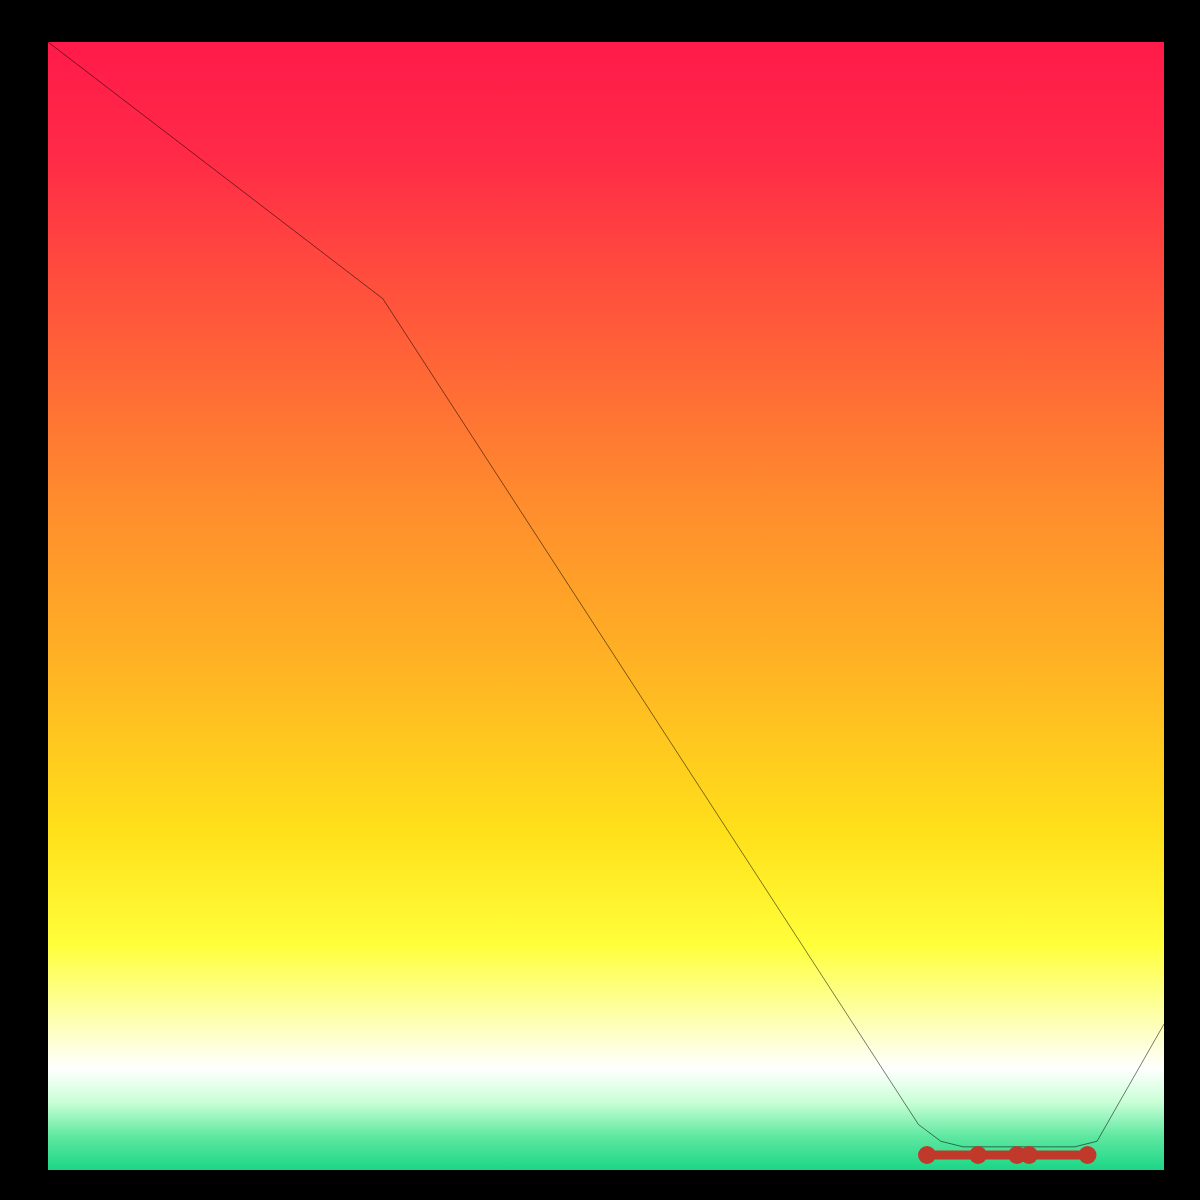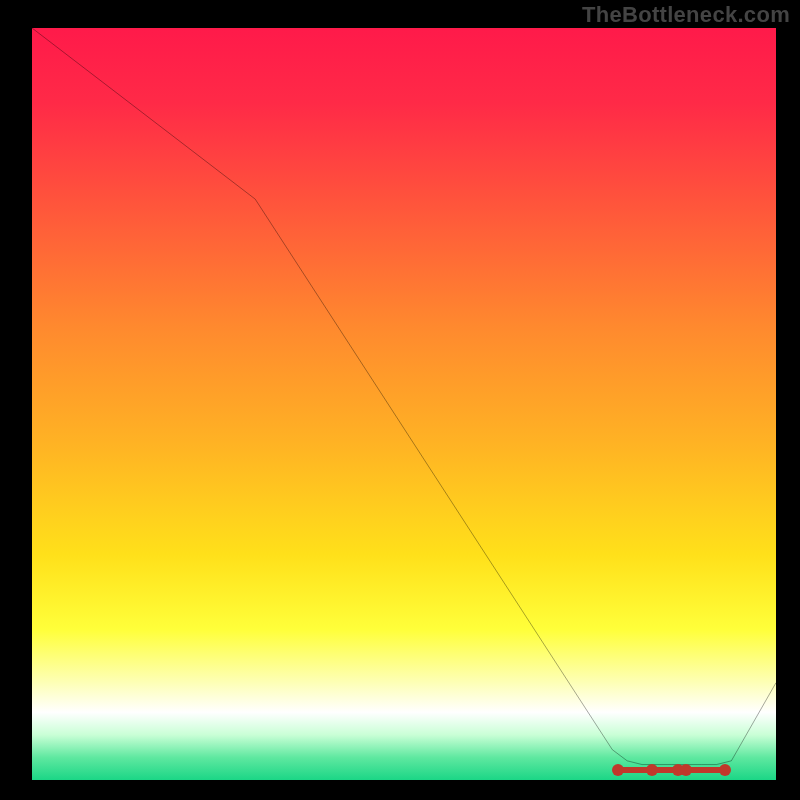--- a/index.html
+++ b/index.html
@@ -85,21 +85,20 @@
   .minzone .dot.a { left: 0; }
   .minzone .dot.b { left: 33%; transform: translateX(-50%); }
   .minzone .dot.c1 { left: 55%; transform: translateX(-50%); }
   .minzone .dot.c2 { left: 62%; transform: translateX(-50%); }
   .minzone .dot.d { right: 0; }
 </style>
 </head>
 <body>
 
 <div class="frame">
-  <div class="attribution">TheBottleneck.com</div>
 
   <div class="plot">
     <div class="gradient"></div>
 
     <svg class="curve" viewBox="0 0 100 100" preserveAspectRatio="none">
       <path fill="none" stroke="#000" stroke-width="0.35" vector-effect="non-scaling-stroke" d="M0.00 0.00 L30.00 23.00 L78.00 97.00 L80.00 98.50 L82.00 99.00 L84.00 99.00 L86.00 99.00 L88.00 99.00 L90.00 99.00 L92.00 99.00 L94.00 98.50 L100.00 88.00"></path>
     </svg>
 
     <div class="minzone" style="left:78%;width:16%;">
       <div class="bar"></div>

